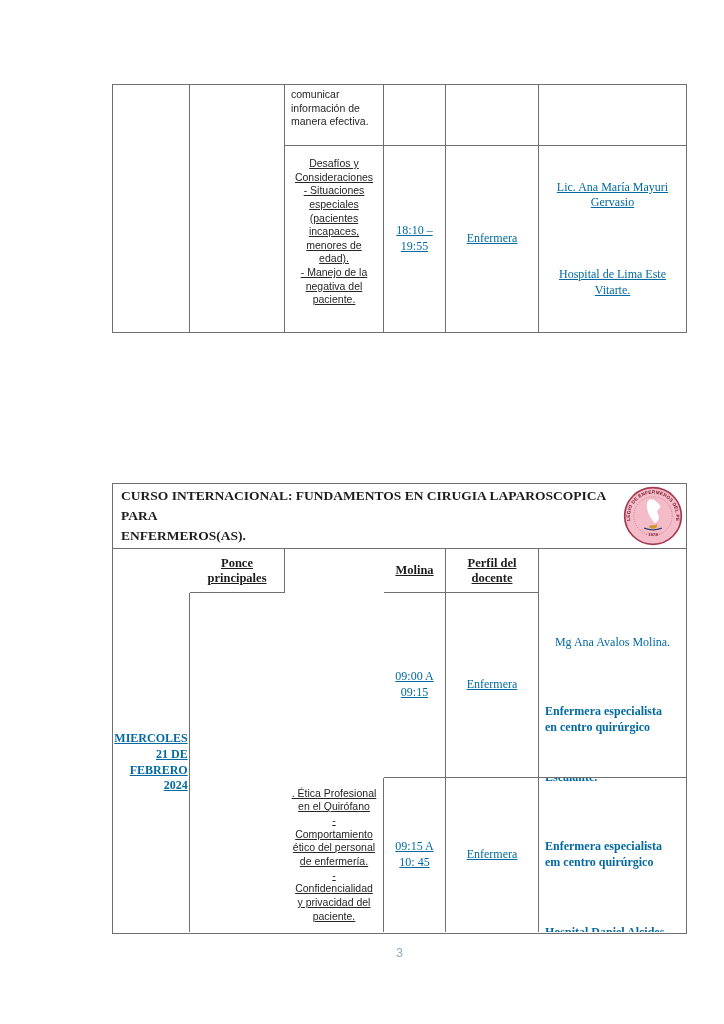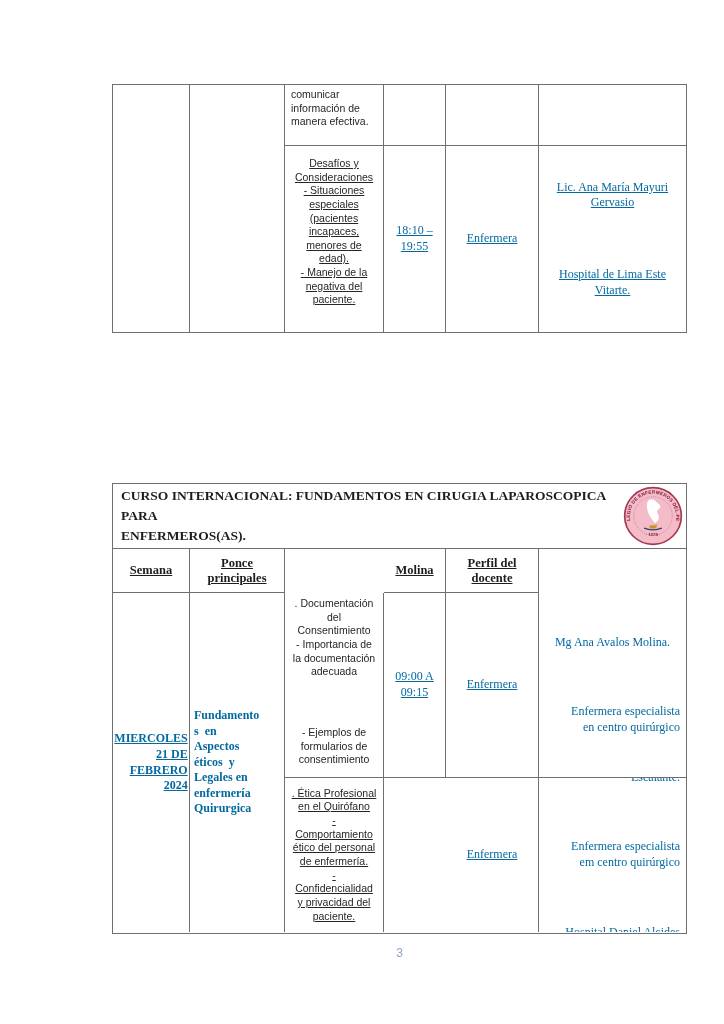--- a/index.html
+++ b/index.html
@@ -32,21 +32,21 @@
   .t2-title{height:65px;border-bottom:1px solid #6f6f6f;box-sizing:border-box;position:relative;
             display:flex;flex-direction:column;justify-content:center;
             padding:0 78px 0 8px;font-weight:bold;font-size:13.5px;line-height:1.5;}
   .t2 .grid{grid-template-columns:77px 95px 99px 62px 93px 147px;grid-template-rows:44px 185px 154px;width:573px;height:383px;}
   .hdr{font-weight:bold;font-size:12.5px;line-height:1.2;}
 
   .temas-top{padding:3px 4px 0 6px;}
   .para{margin:0;}
   .gap12 > .para + .para{margin-top:12px;}
   .gap14 > .para + .para{margin-top:14px;}
-  .left{text-align:right;}
+  .left{text-align:left;font-weight:bold;}
   .center{text-align:center;}
   .ponente-pad{padding:0 6px;}
 
   
   .seal{position:absolute;right:3px;top:2px;width:60px;height:60px;}
 
   
   .pageno{position:absolute;left:112px;top:946px;width:575px;text-align:center;
           font-family:"Liberation Sans", sans-serif;font-size:12px;color:#8fa5c2;}
 </style>
@@ -111,69 +111,52 @@
           <ellipse cx="0" cy="11.5" rx="4" ry="1.9" fill="#c9962e"></ellipse>
           <circle cx="3.4" cy="9.8" r="1" fill="#d4a017"></circle>
           <path d="M -9.5 13 Q 0 16.5 9.5 13" stroke="#31406e" stroke-width="1.3" fill="none"></path>
         </g>
         <text x="0" y="21.5" text-anchor="middle" font-family="Liberation Sans, sans-serif" font-size="4.6" font-weight="bold" fill="#7d2030">· 1978 ·</text>
       </svg>
     </div>
 
     <div class="grid">
 
-      <div class="cell bR bB hdr vc hc pw" style="grid-row:1;grid-column:1;">Semana</div>
       <div class="cell bR bB hdr vc hc pw" style="grid-row:1;grid-column:2;">Ponce
 principales</div>
       <div class="cell bR bB hdr vc hc pw" style="grid-row:1;grid-column:4;">Molina</div>
       <div class="cell bR bB hdr vc hc pw" style="grid-row:1;grid-column:5;">Perfil del
 docente</div>
 
       <div class="cell bR serif bold vc hc pw" style="grid-row:2/4;grid-column:1;text-align:right;">MIERCOLES
 21 DE
 FEBRERO
 2024</div>
-      <div class="cell bR serif bold vc pw" style="grid-row:2/4;grid-column:2;padding:0 4px;">Fundamento
-s  en
-Aspectos
-éticos  y
-Legales en
-enfermería
-Quirurgica</div>
 
-      <div class="cell bR bB sans" style="grid-row:2;grid-column:3;display:flex;flex-direction:column;justify-content:space-between;padding:4px 3px 10px 3px;">
-        <div class="para pw center">. Documentación
-del
-Consentimiento
-- Importancia de
-la documentación
-adecuada</div>
-        <div class="para pw center">- Ejemplos de
-formularios de
-consentimiento</div>
-      </div>
       <div class="cell bR bB serif pw vc hc" style="grid-row:2;grid-column:4;">09:00 A
 09:15</div>
       <div class="cell bR bB serif vc hc" style="grid-row:2;grid-column:5;">Enfermera</div>
       <div class="cell bB serif vc gap12 ponente-pad" style="grid-row:2;grid-column:6;">
         <div class="para pw center">Mg Ana Avalos Molina.</div>
         <div class="para pw left">Enfermera especialista
 en centro quirúrgico</div>
       </div>
 
       <div class="cell bR sans pw vc hc" style="grid-row:3;grid-column:3;">. Ética Profesional
 en el Quirófano
 -
 Comportamiento
 ético del personal
 de enfermería.
 -
 Confidencialidad
 y privacidad del
 paciente.</div>
+      <div class="cell bR serif pw vc hc" style="grid-row:3;grid-column:4;">09:15 A
+10: 45</div>
       <div class="cell bR serif vc hc" style="grid-row:3;grid-column:5;">Enfermera</div>
       <div class="cell serif vc gap12 ponente-pad" style="grid-row:3;grid-column:6;">
         <div class="para pw left">Mg. Maritza Ponce
 Escalante.</div>
         <div class="para pw left">Enfermera especialista
 em centro quirúrgico</div>
         <div class="para pw left">Hospital Daniel Alcides
 Carrion Callao</div>
       </div>
     </div>

